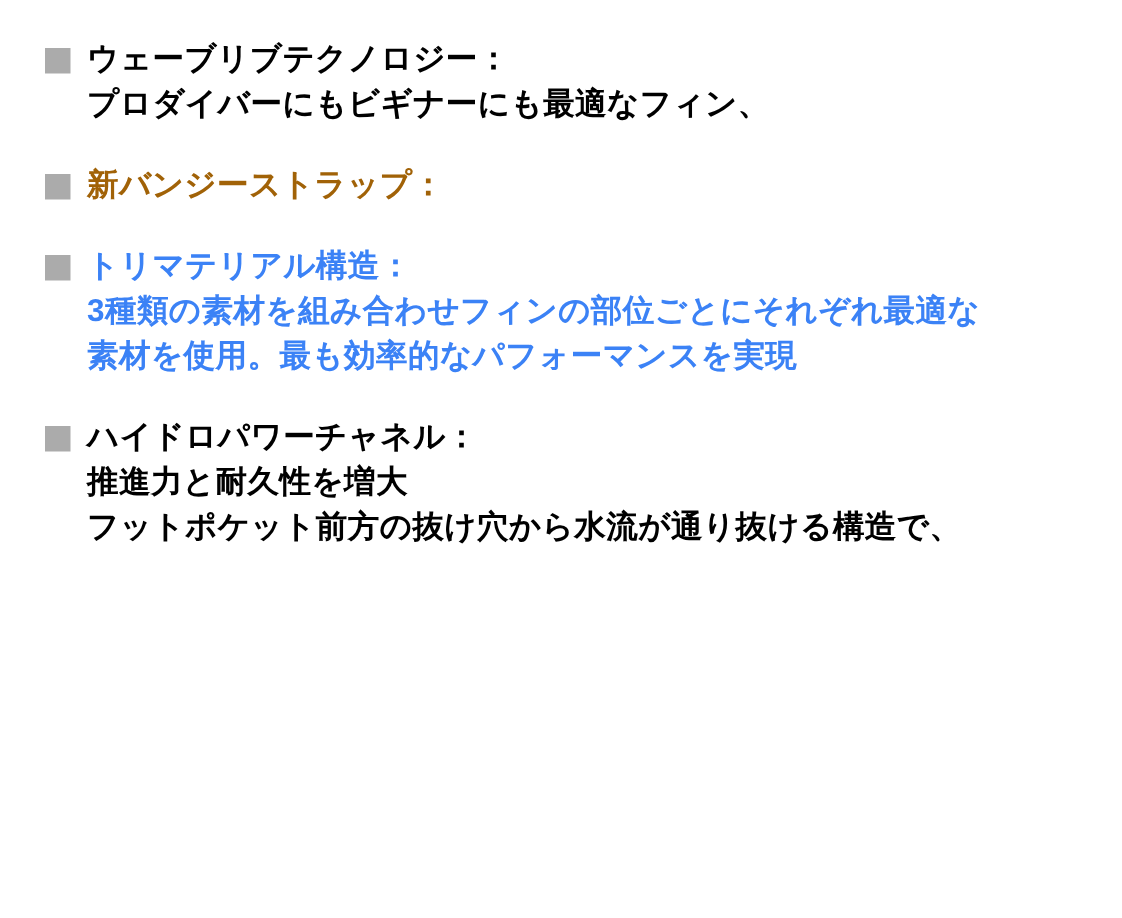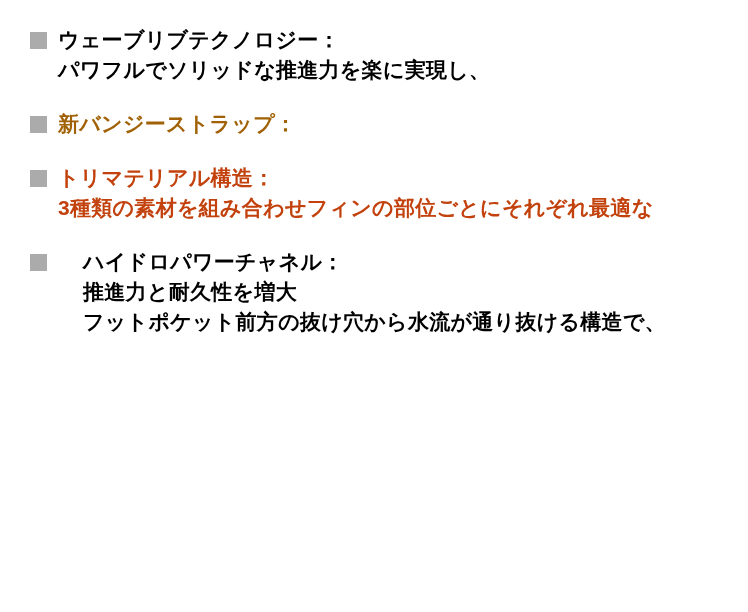--- a/index.html
+++ b/index.html
@@ -42,42 +42,43 @@
 </style>
 </head>
 <body style="background: rgb(255, 255, 255);">
 
 <div class="page">
 
   <div class="feature">
     <span class="bullet" style="background: rgb(171, 171, 171);"></span>
     <div class="text" style="color: rgb(0, 0, 0);">
       <div>ウェーブリブテクノロジー：</div>
-      <div>パワフルでソリッドな推進力を楽に実現し、</div>
+      <div>プロダイバーにもビギナーにも最適なフィン、</div>
     </div>
   </div>
 
   <div class="feature">
     <span class="bullet" style="background: rgb(171, 171, 171);"></span>
     <div class="text" style="color: #a16207;">
       <div>新バンジーストラップ：</div>
     </div>
   </div>
 
   <div class="feature">
     <span class="bullet" style="background: rgb(171, 171, 171);"></span>
-    <div class="text" style="color: #c2410c;">
+    <div class="text" style="color: #3b82f6;">
       <div>トリマテリアル構造：</div>
       <div>3種類の素材を組み合わせフィンの部位ごとにそれぞれ最適な</div>
+      <div>素材を使用。最も効率的なパフォーマンスを実現</div>
     </div>
   </div>
 
   <div class="feature">
     <span class="bullet" style="background: rgb(171, 171, 171);"></span>
-    <div class="text" style="color: rgb(0, 0, 0); margin-left: 25px;">
+    <div class="text" style="color: rgb(0, 0, 0);">
       <div>ハイドロパワーチャネル：</div>
       <div>推進力と耐久性を増大</div>
       <div>フットポケット前方の抜け穴から水流が通り抜ける構造で、</div>
     </div>
   </div>
 
 
 </div>
 
 </body></html>

